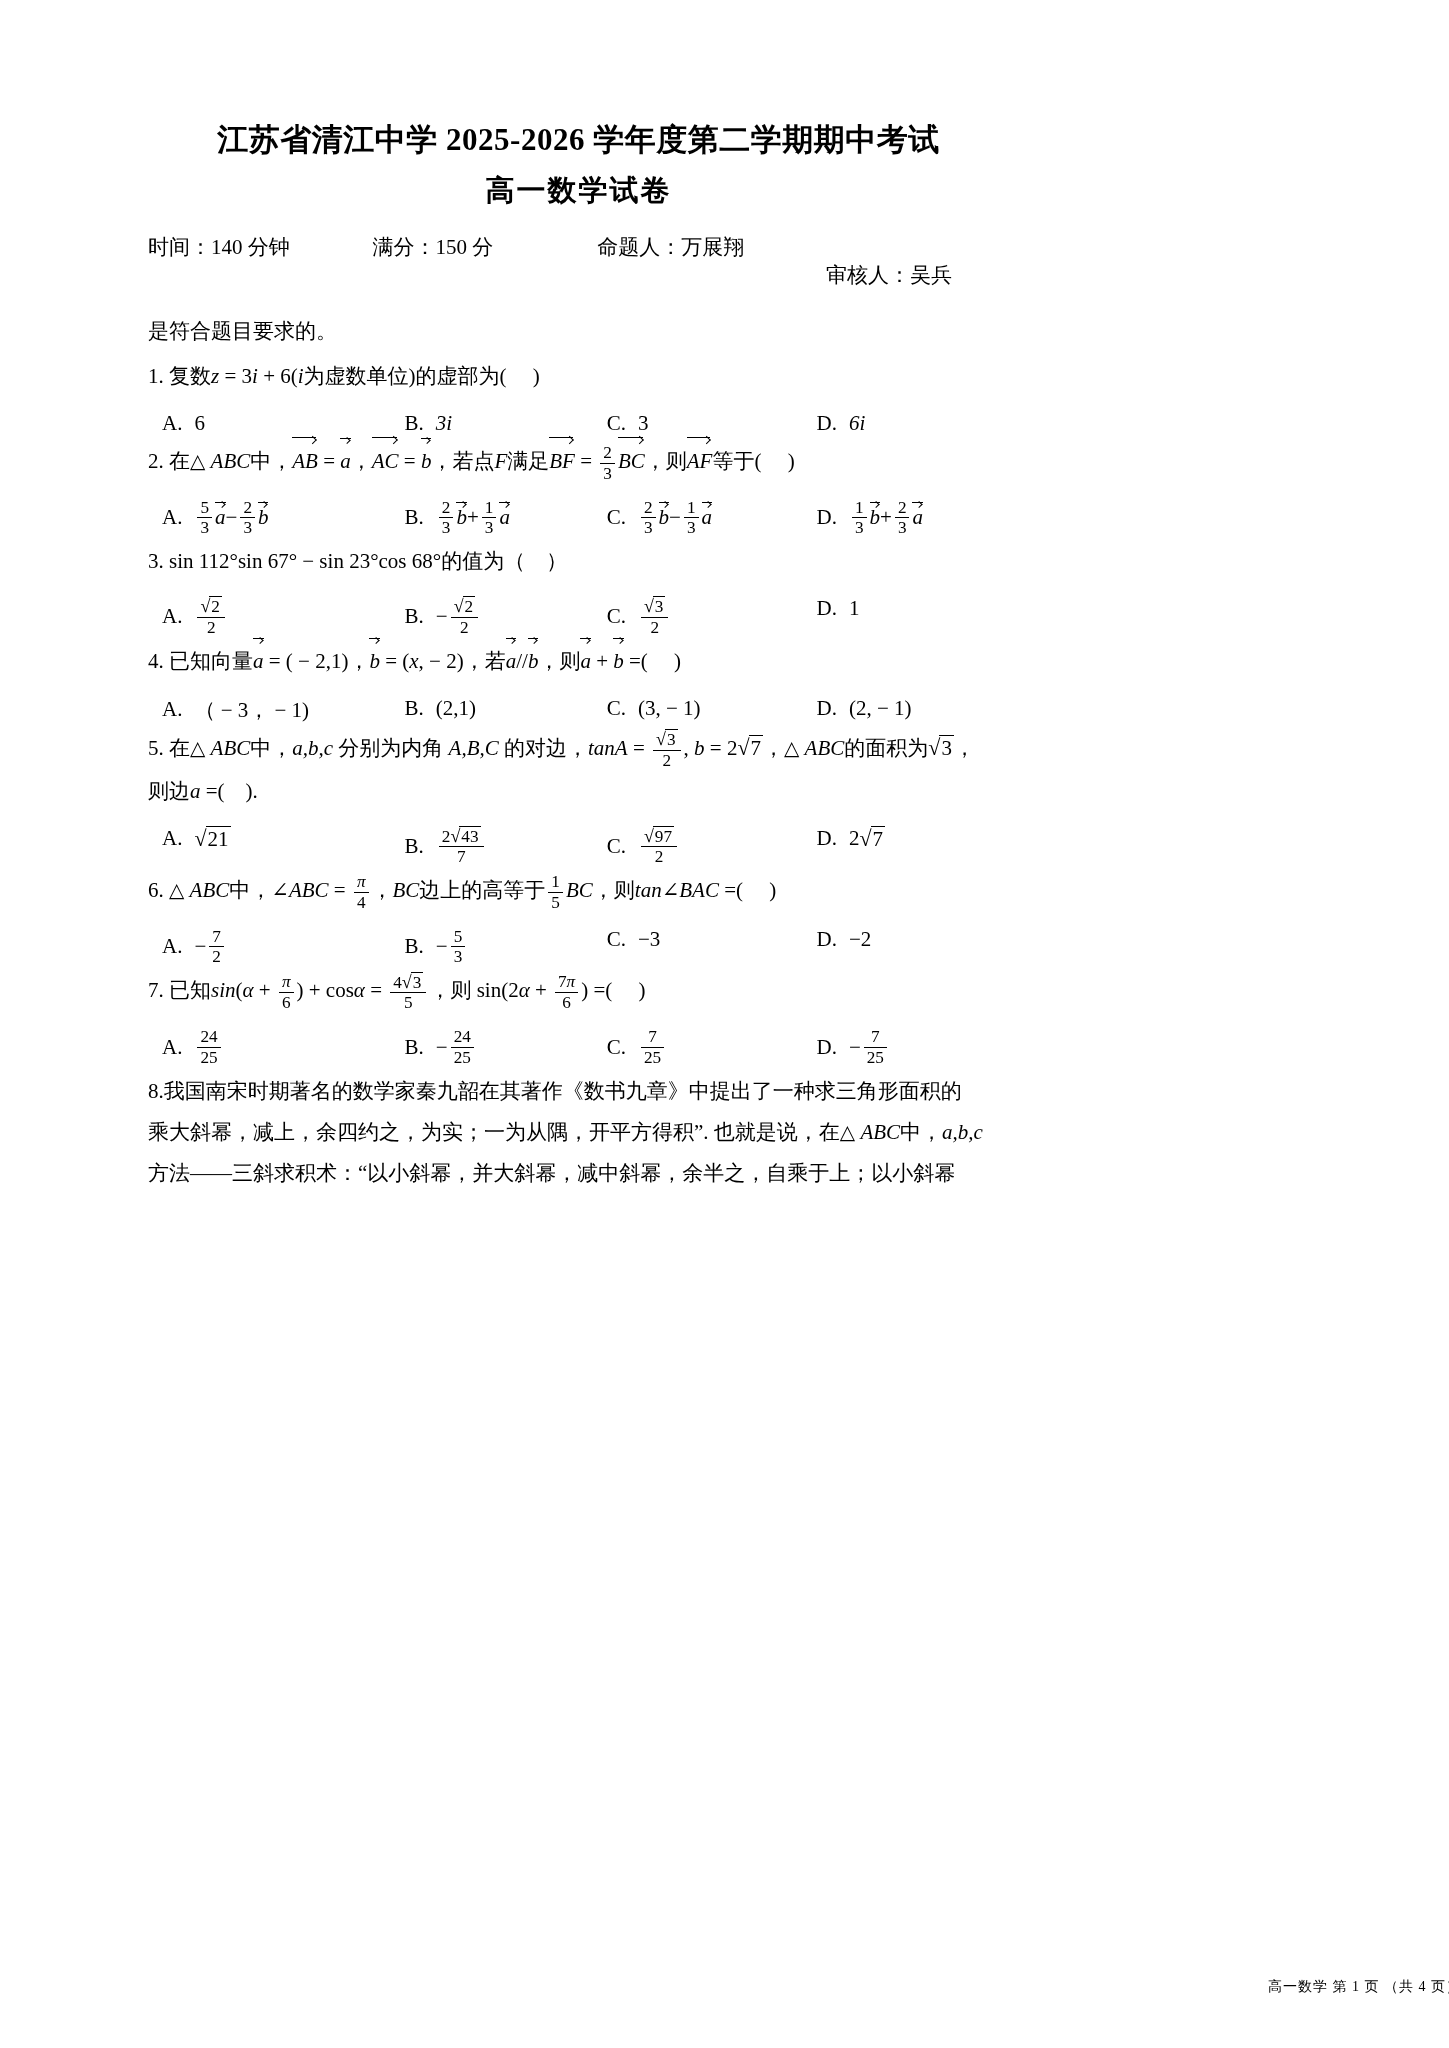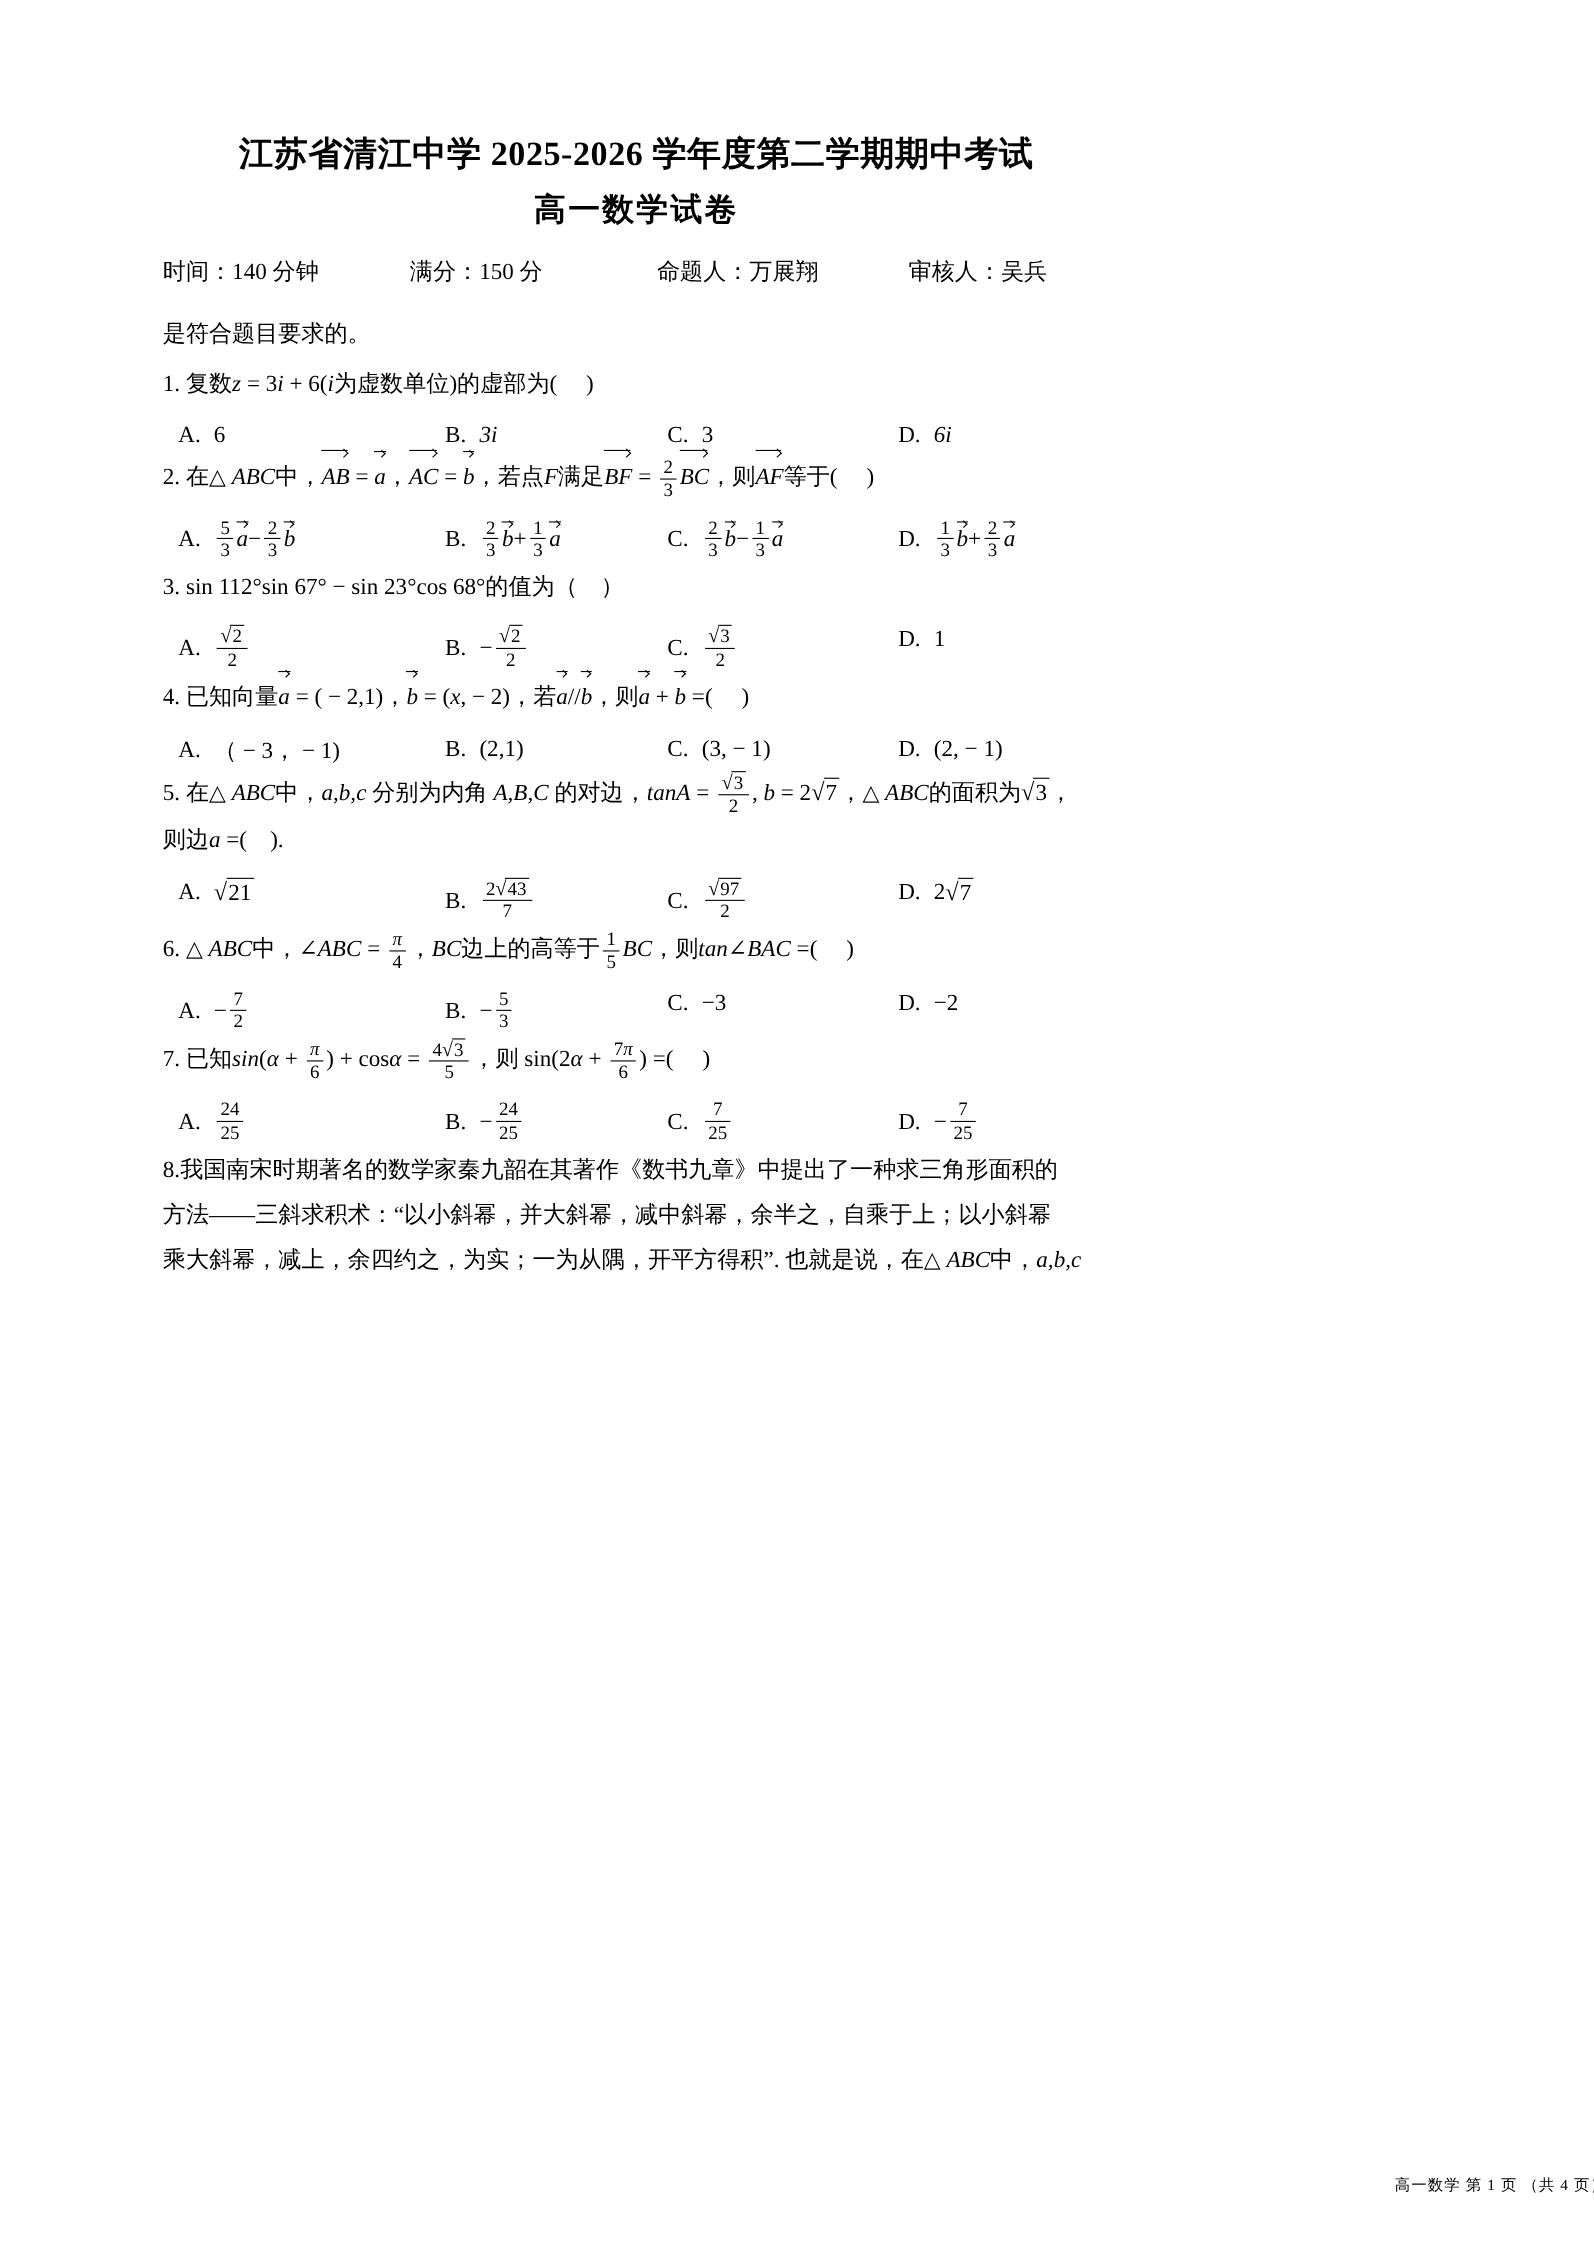--- a/index.html
+++ b/index.html
@@ -39,21 +39,21 @@
   .meta-row {
     display: flex;
     font-size: 21px;
     margin: 0 0 16px 0;
     line-height: 1.8;
   }
   .meta-cell { white-space: nowrap; }
   .meta-cell.c1 { width: 270px; }
   .meta-cell.c2 { width: 270px; }
   .meta-cell.c3 { width: 275px; }
-  .meta-cell.c4 { width: 220px; }
+  .meta-cell.c4 { width: 220px; margin-top: 28px; }
 
   .section-head {
     font-size: 21px;
     line-height: 1.95;
     margin-bottom: 4px;
     text-align: justify;
   }
   .q {
     font-size: 21px;
     line-height: 1.95;
@@ -358,19 +358,19 @@
       </span>
     <span class="ch d"><span class="lbl">D.</span>−<span class="frac">
           <span class="num">7</span>
           <span class="den">25</span>
         </span></span>
   </div>
 
   <div class="q">
     <span>8.</span><span>我国南宋时期著名的数学家秦九韶在其著作《数书九章》中提出了一种求三角形面积的</span>
   </div>
-  <div class="q-cont">方法——三斜求积术：“以小斜幂，并大斜幂，减中斜幂，余半之，自乘于上；以小斜幂</div>
   <div class="q-cont">
     乘大斜幂，减上，余四约之，为实；一为从隅，开平方得积”. 也就是说，在<span class="tri">△</span> <span class="it">ABC</span>中，<span class="it">a,b,c</span>
   </div>
+  <div class="q-cont">方法——三斜求积术：“以小斜幂，并大斜幂，减中斜幂，余半之，自乘于上；以小斜幂</div>
 
   <div class="footer">高一数学  第 1 页 （共 4 页）</div>
 </div>
 
 </body></html>

